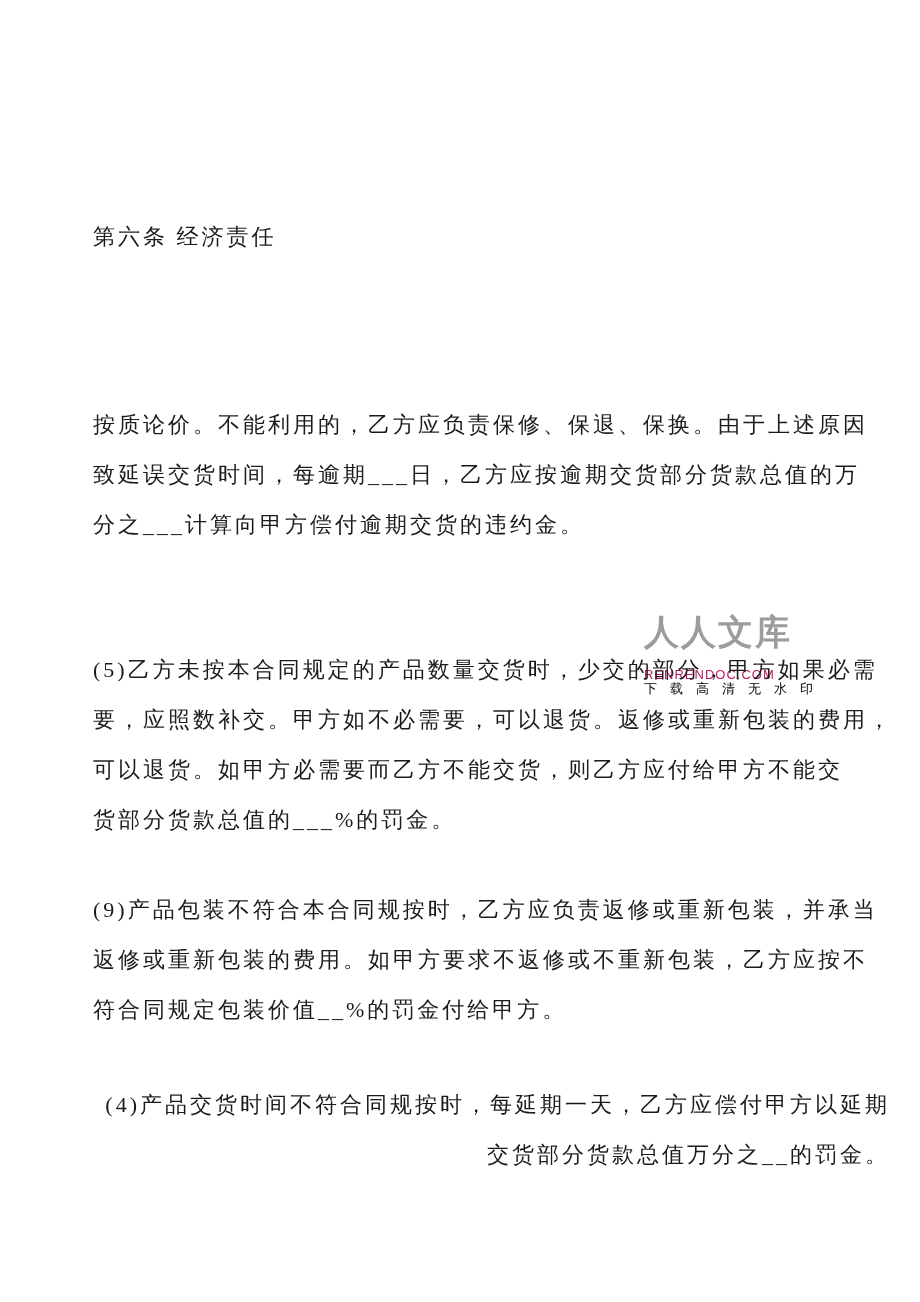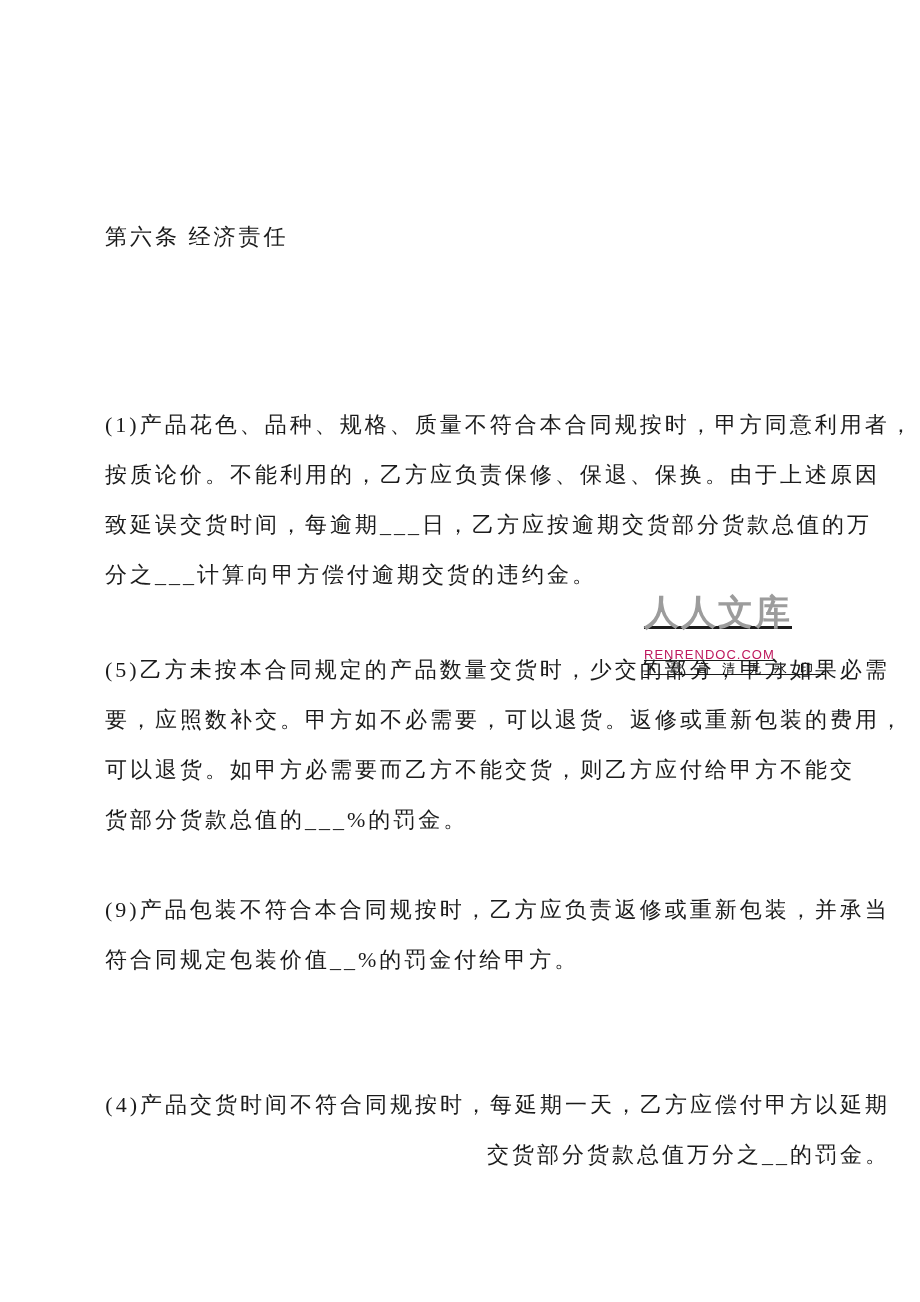--- a/index.html
+++ b/index.html
@@ -15,44 +15,42 @@
     font-family: "Liberation Serif", "DejaVu Serif", serif;
     color: #1b1b1b;
   }
   .doc-text {
     position: absolute;
     left: 93px;
     right: 30px;
     z-index: 2;
     font-size: 22px;
     letter-spacing: 3px;
-    margin-left: 12px;
   }
   .doc-heading {
     top: 212px;
   }
   .line {
     display: block;
     height: 50px;
     line-height: 50px;
     white-space: nowrap;
   }
   #para-1 { top: 400px; }
   #para-2 { top: 645px; }
   #para-3 { top: 885px; }
   #para-4 { top: 1080px; text-align: right; }
 
   .watermark {
     position: absolute;
     left: 644px;
-    top: 592px;
+    top: 612px;
     z-index: 1;
     font-family: "Liberation Sans", "DejaVu Sans", sans-serif;
     user-select: none;
-    text-decoration: underline;
   }
   .wm-brand {
     display: block;
     font-size: 35px;
     font-weight: bold;
     color: #9c9c9c;
     letter-spacing: 2px;
     line-height: 40px;
     white-space: nowrap;
   }
@@ -82,34 +80,34 @@
   <span class="wm-brand">人人文库</span>
   <span class="wm-domain">RENRENDOC.COM</span>
   <span class="wm-tagline">下载高清无水印</span>
 </div>
 
 <div class="doc-text doc-heading">
   <span class="line">第六条 经济责任</span>
 </div>
 
 <div id="para-1" class="doc-text">
-  <span class="line">(1)产品花色、品种、规格、质量不符合本合同规按时，甲方同意利用者，</span>
   <span class="line">按质论价。不能利用的，乙方应负责保修、保退、保换。由于上述原因</span>
   <span class="line">致延误交货时间，每逾期___日，乙方应按逾期交货部分货款总值的万</span>
   <span class="line">分之___计算向甲方偿付逾期交货的违约金。</span>
 </div>
 
 <div id="para-2" class="doc-text">
   <span class="line">(5)乙方未按本合同规定的产品数量交货时，少交的部分，甲方如果必需</span>
   <span class="line">要，应照数补交。甲方如不必需要，可以退货。返修或重新包装的费用，</span>
   <span class="line">可以退货。如甲方必需要而乙方不能交货，则乙方应付给甲方不能交</span>
   <span class="line">货部分货款总值的___%的罚金。</span>
 </div>
 
 <div id="para-3" class="doc-text">
   <span class="line">(9)产品包装不符合本合同规按时，乙方应负责返修或重新包装，并承当</span>
+  <span class="line">返修或重新包装的费用。如甲方要求不返修或不重新包装，乙方应按不</span>
   <span class="line">符合同规定包装价值__%的罚金付给甲方。</span>
 </div>
 
 <div id="para-4" class="doc-text">
   <span class="line">(4)产品交货时间不符合同规按时，每延期一天，乙方应偿付甲方以延期</span>
   <span class="line">交货部分货款总值万分之__的罚金。</span>
 </div>
 
 </body></html>

